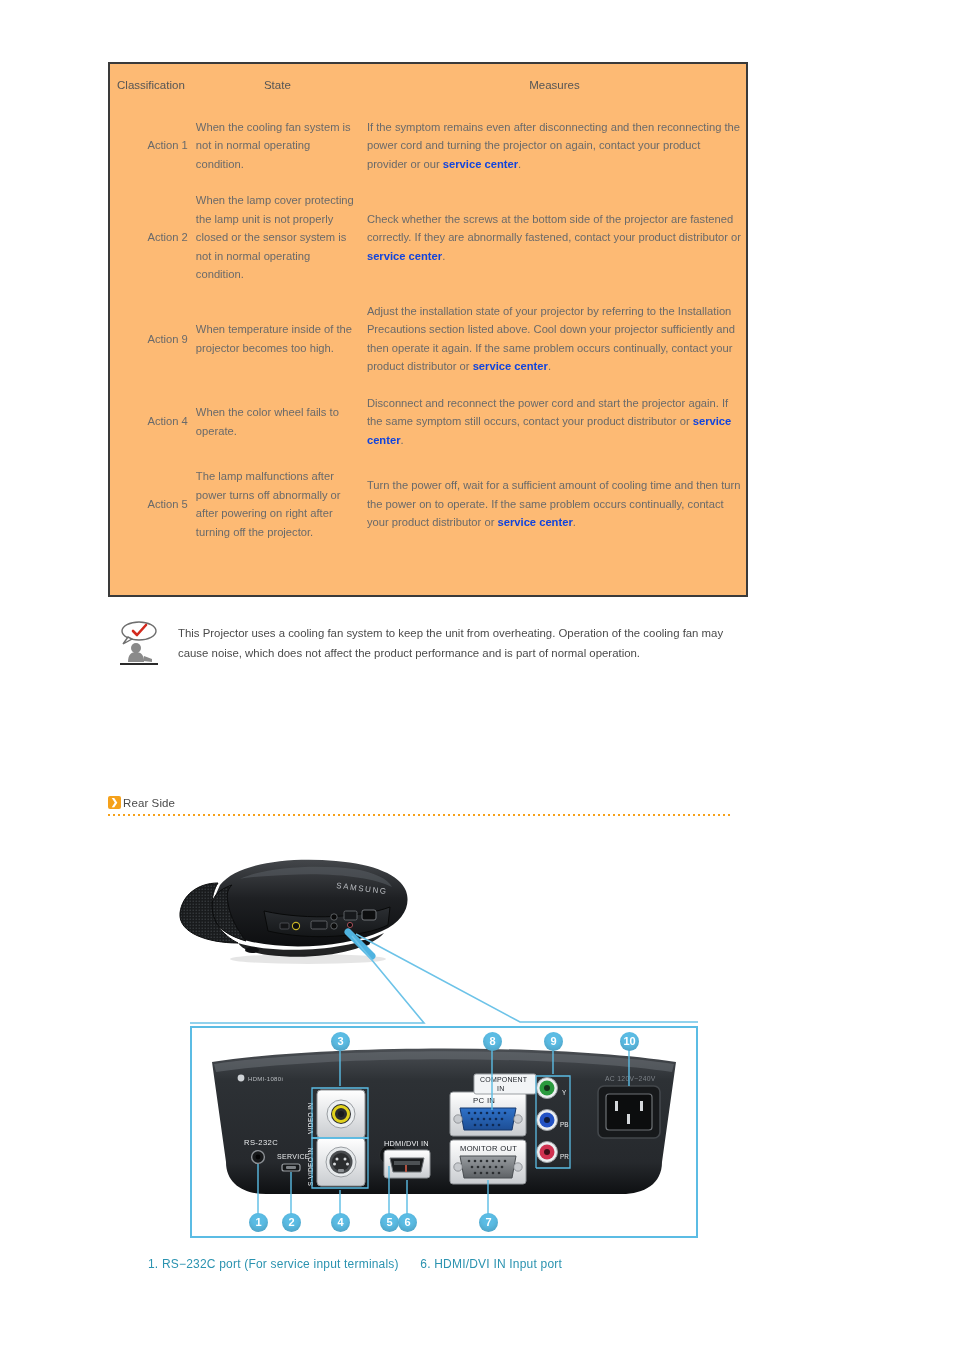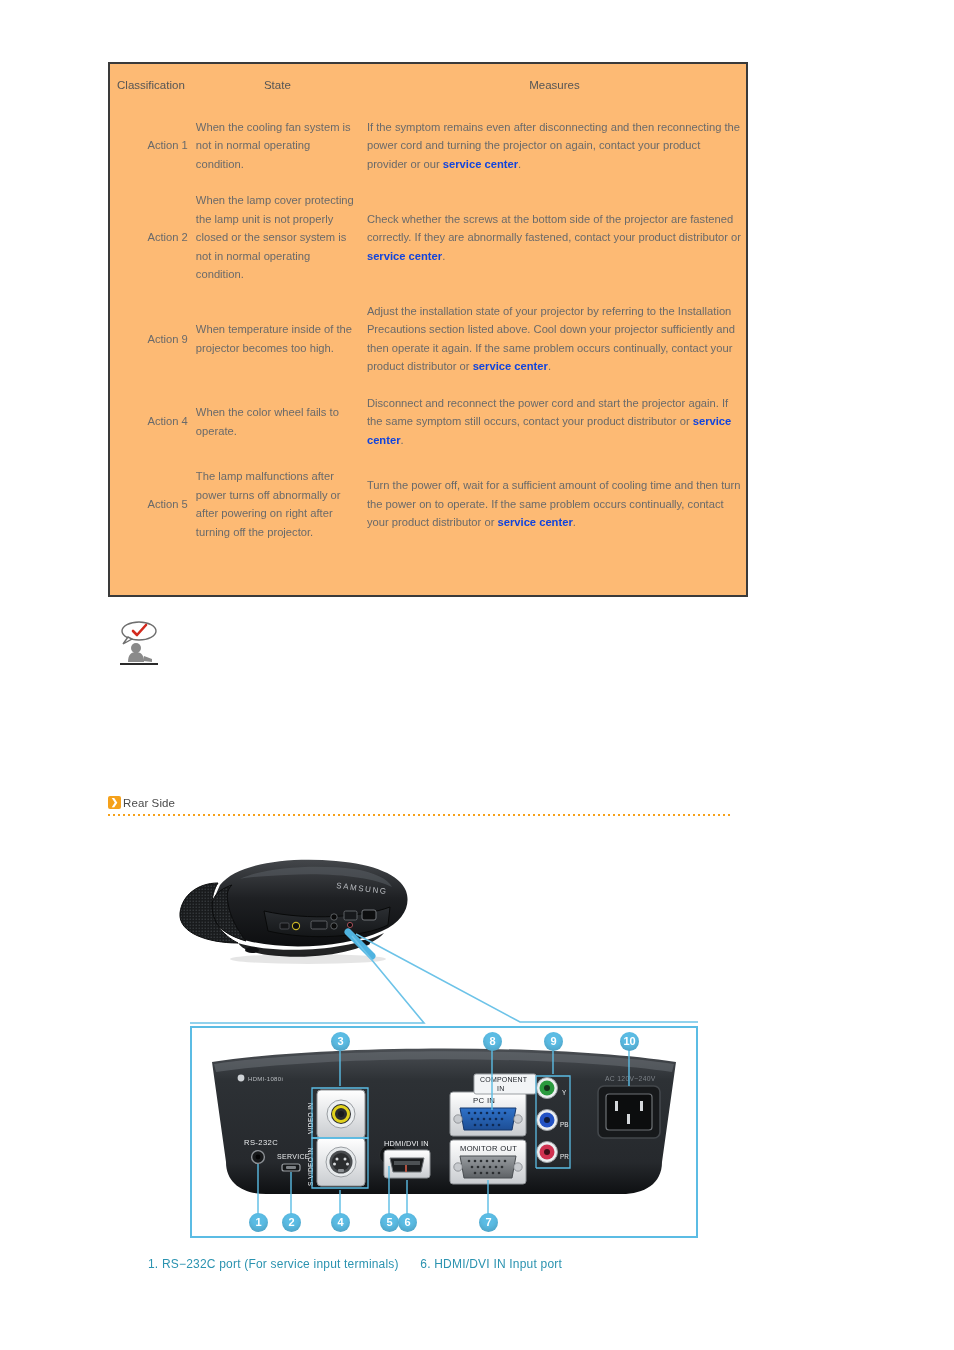--- a/index.html
+++ b/index.html
@@ -196,20 +196,21 @@
 
       <circle cx="24" cy="28" r="5" fill="#8a8a8a"></circle>
 
       <path d="M16 42 C16 34 20 32 24 32 C28 32 32 34 32 42 Z" fill="#8a8a8a"></path>
 
       <path d="M32 36 L40 39 L40 42 L31 41 Z" fill="#8a8a8a"></path>
 
       <rect x="8" y="43" width="38" height="2" fill="#2a2a2a"></rect>
     </svg>
   </div>
+  <div class="note-text">This Projector uses a cooling fan system to keep the unit from overheating. Operation of the cooling fan may cause noise, which does not affect the product performance and is part of normal operation.</div>
 </div>
 
 <div class="sec-head">
   <div class="sec-head-row">
     <span class="chev">❯</span>
     <span class="sec-title">Rear Side</span>
   </div>
   <div class="dotline"></div>
 </div>
 

